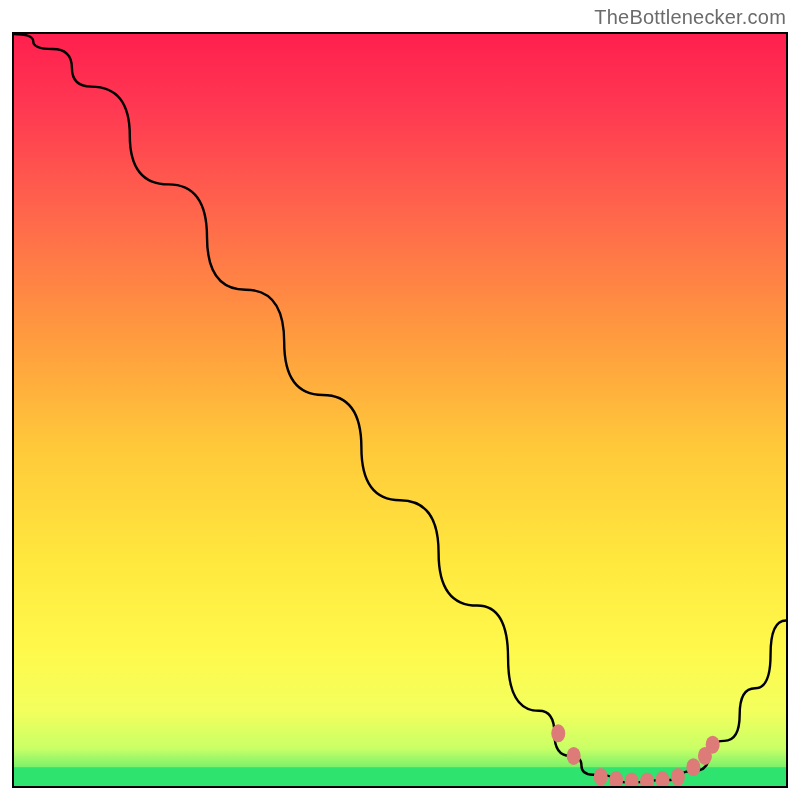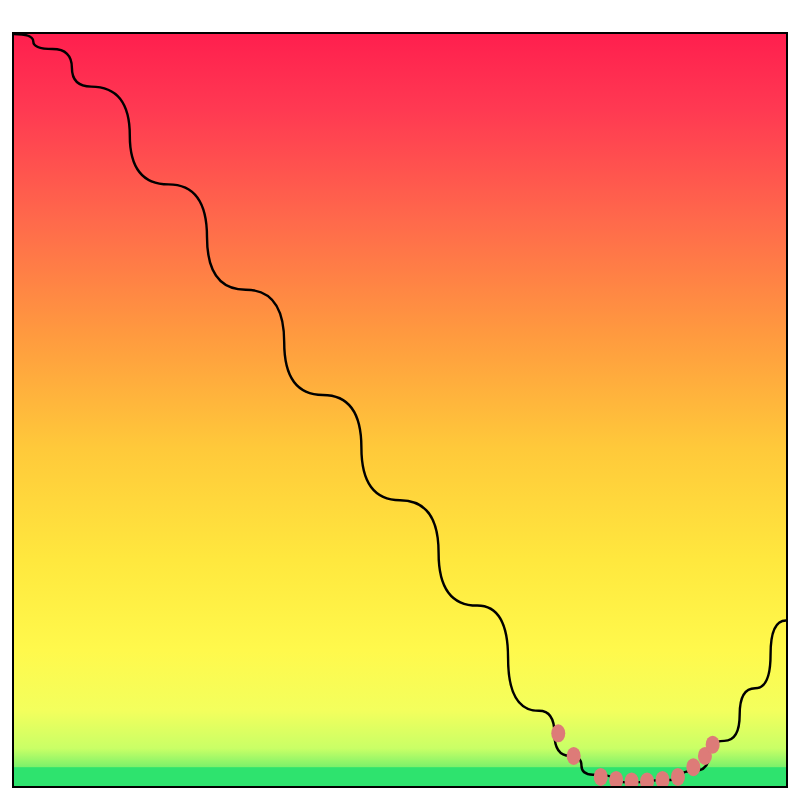--- a/index.html
+++ b/index.html
@@ -38,20 +38,21 @@
   svg {
     display: block;
     width: 100%;
     height: 100%;
   }
 </style>
 </head>
 <body>
 
 <div class="chart-wrap">
+  <div class="attribution">TheBottlenecker.com</div>
 
   <div class="frame">
     <svg viewBox="0 0 772 752" preserveAspectRatio="none">
       <defs>
         <linearGradient id="bg-grad" x1="0" y1="0" x2="0" y2="1">
             <stop offset="0%" stop-color="#ff1f4e"></stop>
             <stop offset="10%" stop-color="#ff3952"></stop>
             <stop offset="25%" stop-color="#ff6a4b"></stop>
             <stop offset="40%" stop-color="#ff9a3f"></stop>
             <stop offset="55.00000000000001%" stop-color="#ffc93a"></stop>

